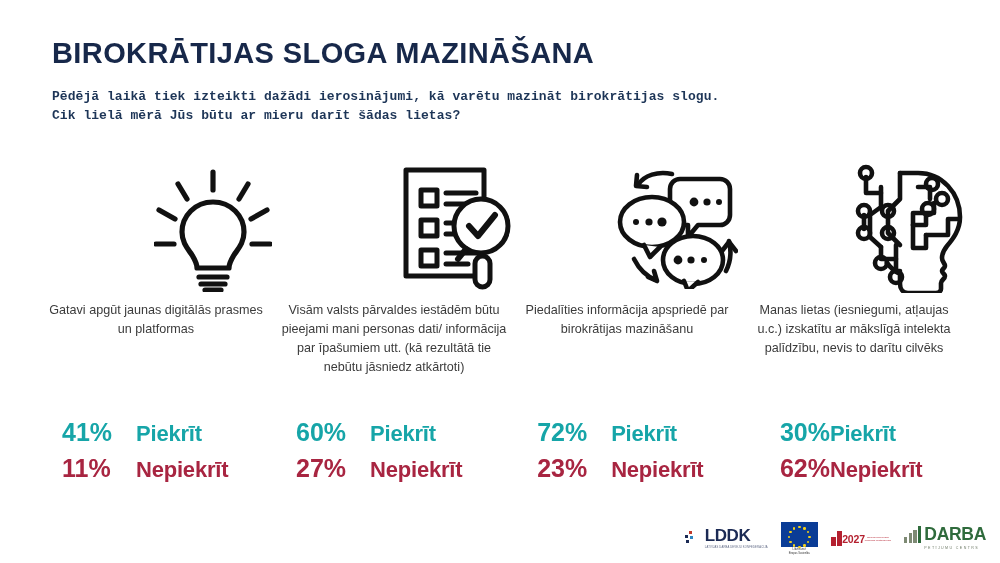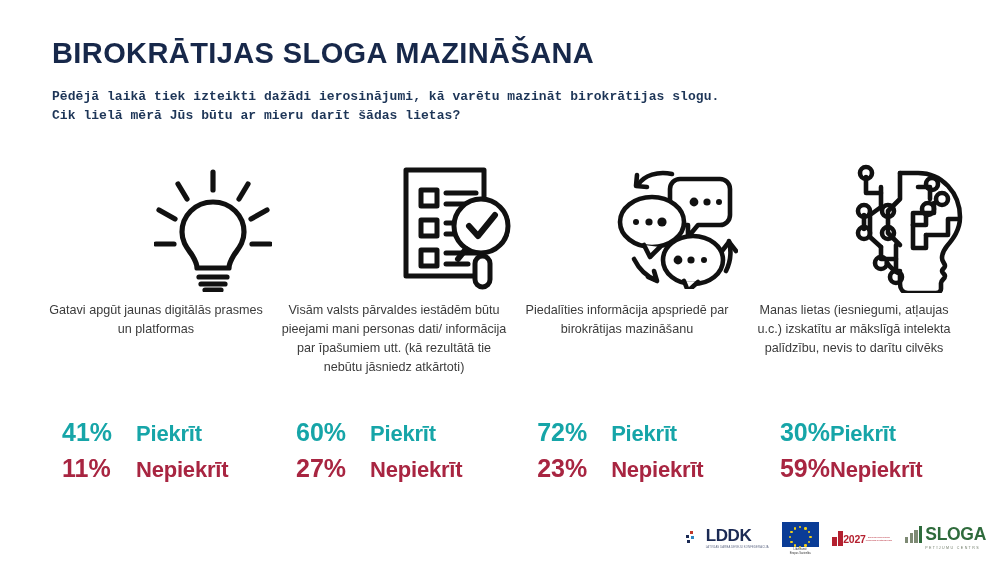--- a/index.html
+++ b/index.html
@@ -364,21 +364,21 @@
       <span class="stat-label">Nepiekrīt</span>
     </div>
   </div>
 
   <div class="stat-col sc-3">
     <div class="stat-row agree">
       <span class="pct">30%</span>
       <span class="stat-label">Piekrīt</span>
     </div>
     <div class="stat-row disagree">
-      <span class="pct">59%</span>
+      <span class="pct">62%</span>
       <span class="stat-label">Nepiekrīt</span>
     </div>
   </div>
 </div>
 
 <div class="footer">
 
   <div class="logo-lddk">
     <span class="lddk-mark">
       <svg width="13" height="16" viewBox="0 0 13 16">
@@ -428,17 +428,17 @@
   </div>
 
   <div class="logo-skds">
     <span class="skds-bars">
       <i class="skds-bar s1"></i>
       <i class="skds-bar s2"></i>
       <i class="skds-bar s3"></i>
       <i class="skds-bar s4"></i>
     </span>
     <span class="skds-textwrap">
-      <span class="skds-word">SLOGA</span>
+      <span class="skds-word">DARBA</span>
       <span class="skds-sub">PĒTĪJUMU CENTRS</span>
     </span>
   </div>
 </div>
 
 </body></html>

